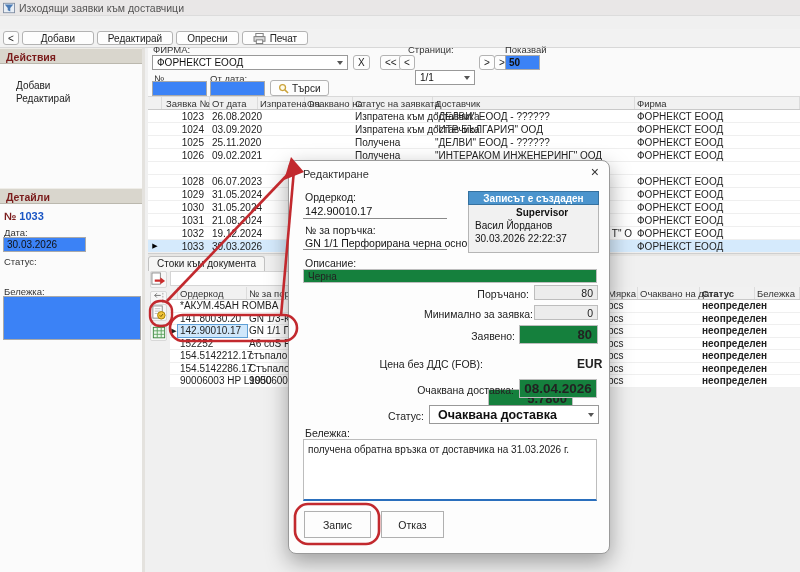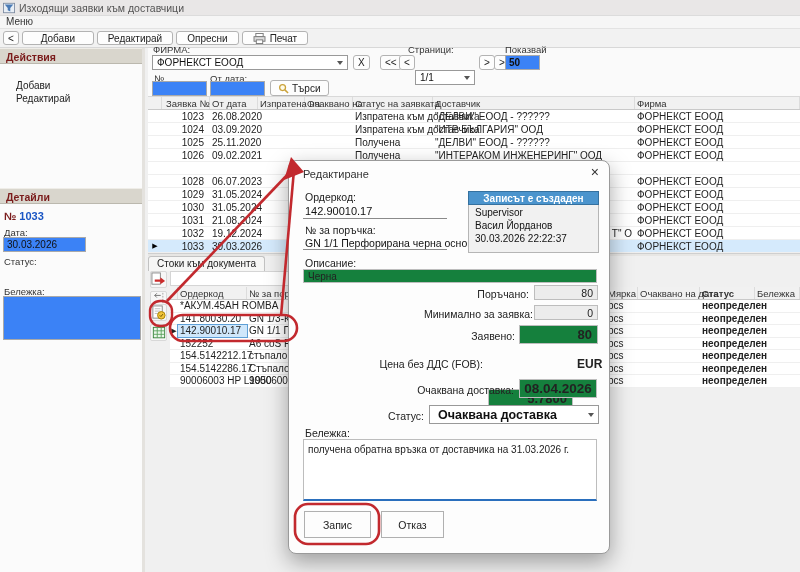--- a/index.html
+++ b/index.html
@@ -92,23 +92,20 @@
   <div class="titlebar">
     <span style="display:inline-flex;">
       <svg width="12" height="12" viewBox="0 0 14 14">
           <rect x="0.5" y="1.5" width="13" height="11" fill="#e8eef5" stroke="#7b8aa0"></rect>
           <path d="M2 3h10L8.5 7v4l-3-1.5V7z" fill="#4a7ab5"></path>
         </svg>
     </span>
     <span class="t">Изходящи заявки към доставчици</span>
   </div>
 
-  <div class="menubar">
-    <span>Меню</span>
-  </div>
 
   <div class="toolbar">
     <button class="btn sm">&lt;</button>
     <button class="btn" style="min-width:72px">Добави</button>
     <button class="btn" style="min-width:68px">Редактирай</button>
     <button class="btn" style="min-width:56px">Опресни</button>
     <button class="btn" style="gap:4px">
       <span style="display:inline-flex;">
         <svg width="13" height="11" viewBox="0 0 14 12">
             <rect x="3" y="0.5" width="8" height="3.5" fill="#fff" stroke="#777"></rect>
@@ -420,21 +417,21 @@
     <div class="lab" style="left:16px; top:30px;">Ордеркод:</div>
     <div class="val" style="left:16px; top:44px; font-size:11px;">142.90010.17</div>
     <div class="uline" style="left:14px; top:43px; width:144px; height:15px;"></div>
 
     <div class="lab" style="left:16px; top:63px;">№ за поръчка:</div>
     <div class="val" style="left:16px; top:76px; white-space:nowrap;">GN 1/1 Перфорирана черна основа</div>
     <div class="uline" style="left:14px; top:75px; width:144px; height:14px;"></div>
 
     <div class="infopanel">
       <div class="infohead">Записът е създаден</div>
-      <div class="r" style="font-weight:normal;">Supervisor</div>
+      <div class="r" style="font-weight:bold;margin-left:41px;">Supervisor</div>
       <div class="r">Васил Йорданов</div>
       <div class="r">30.03.2026 22:22:37</div>
     </div>
 
     <div class="lab" style="left:16px; top:96px;">Описание:</div>
     <div class="wbox" style="left:14px; top:108px; width:294px; height:14px; font-weight:normal; font-size:10px; justify-content:flex-start; padding-left:4px;">Черна</div>
 
     <div class="lab" style="right:80px; top:127px;">Поръчано:</div>
     <div class="gbox" style="left:245px; top:124px; width:64px; height:15px;">80</div>
 

